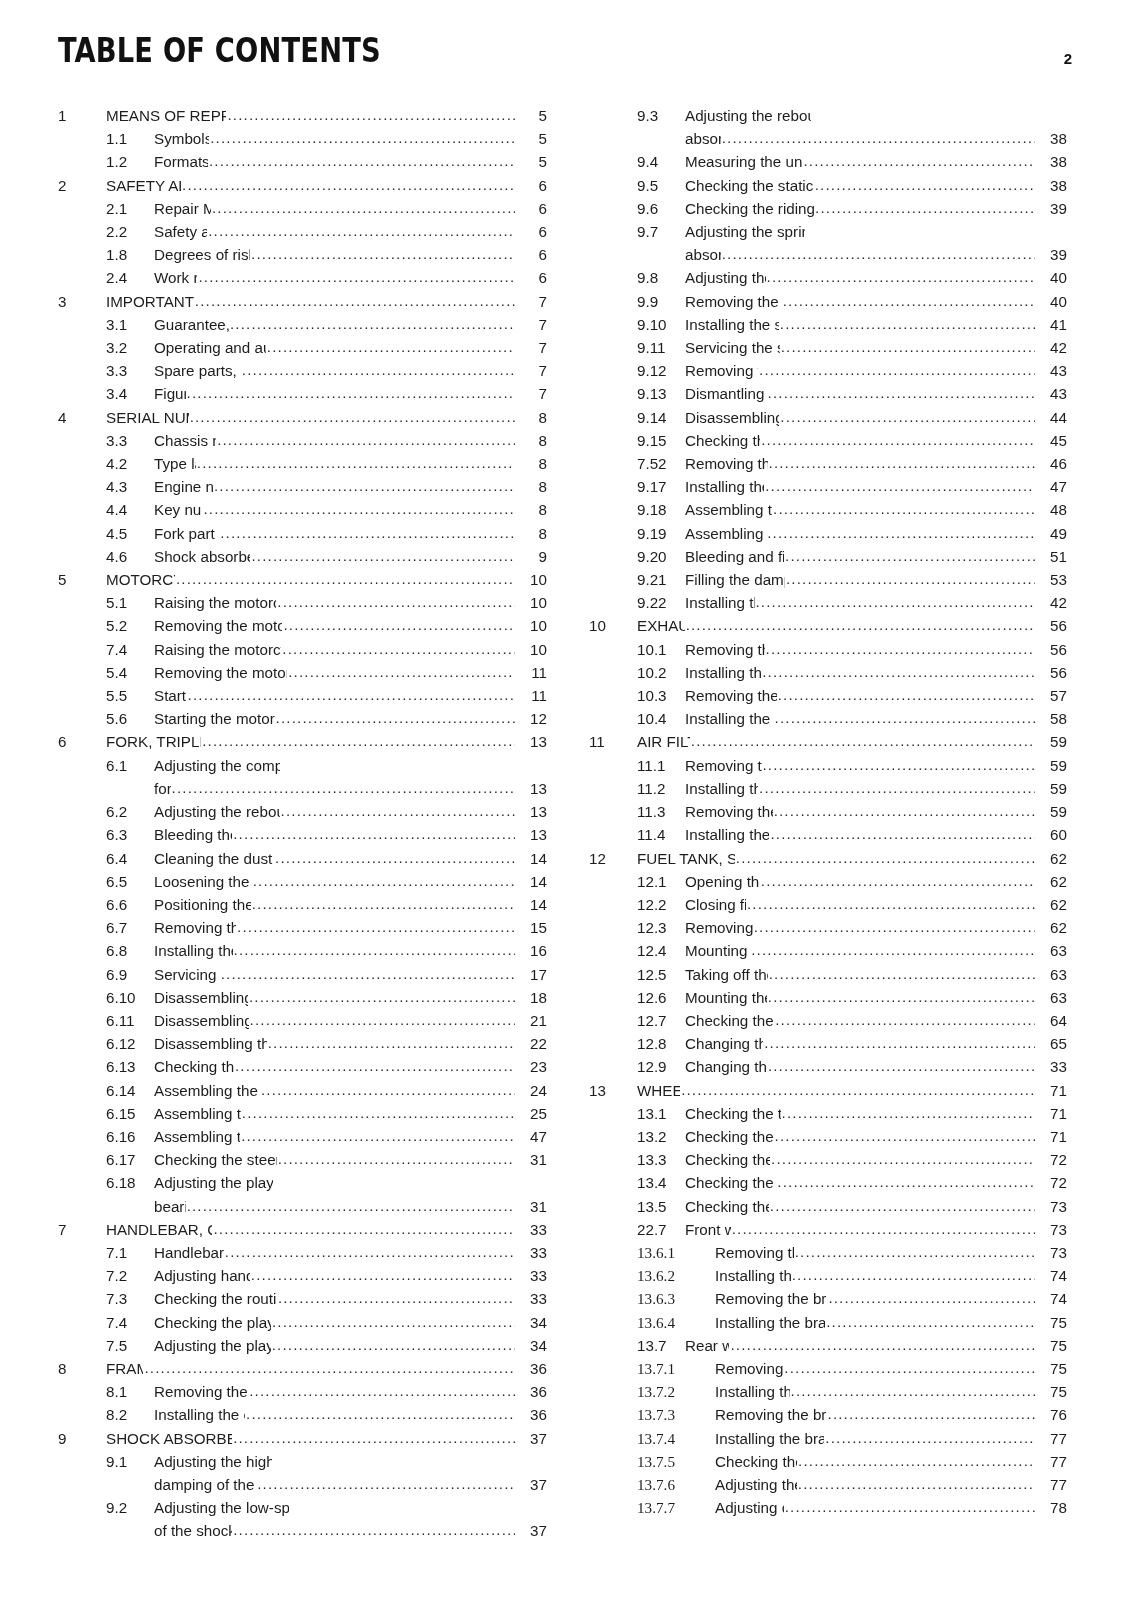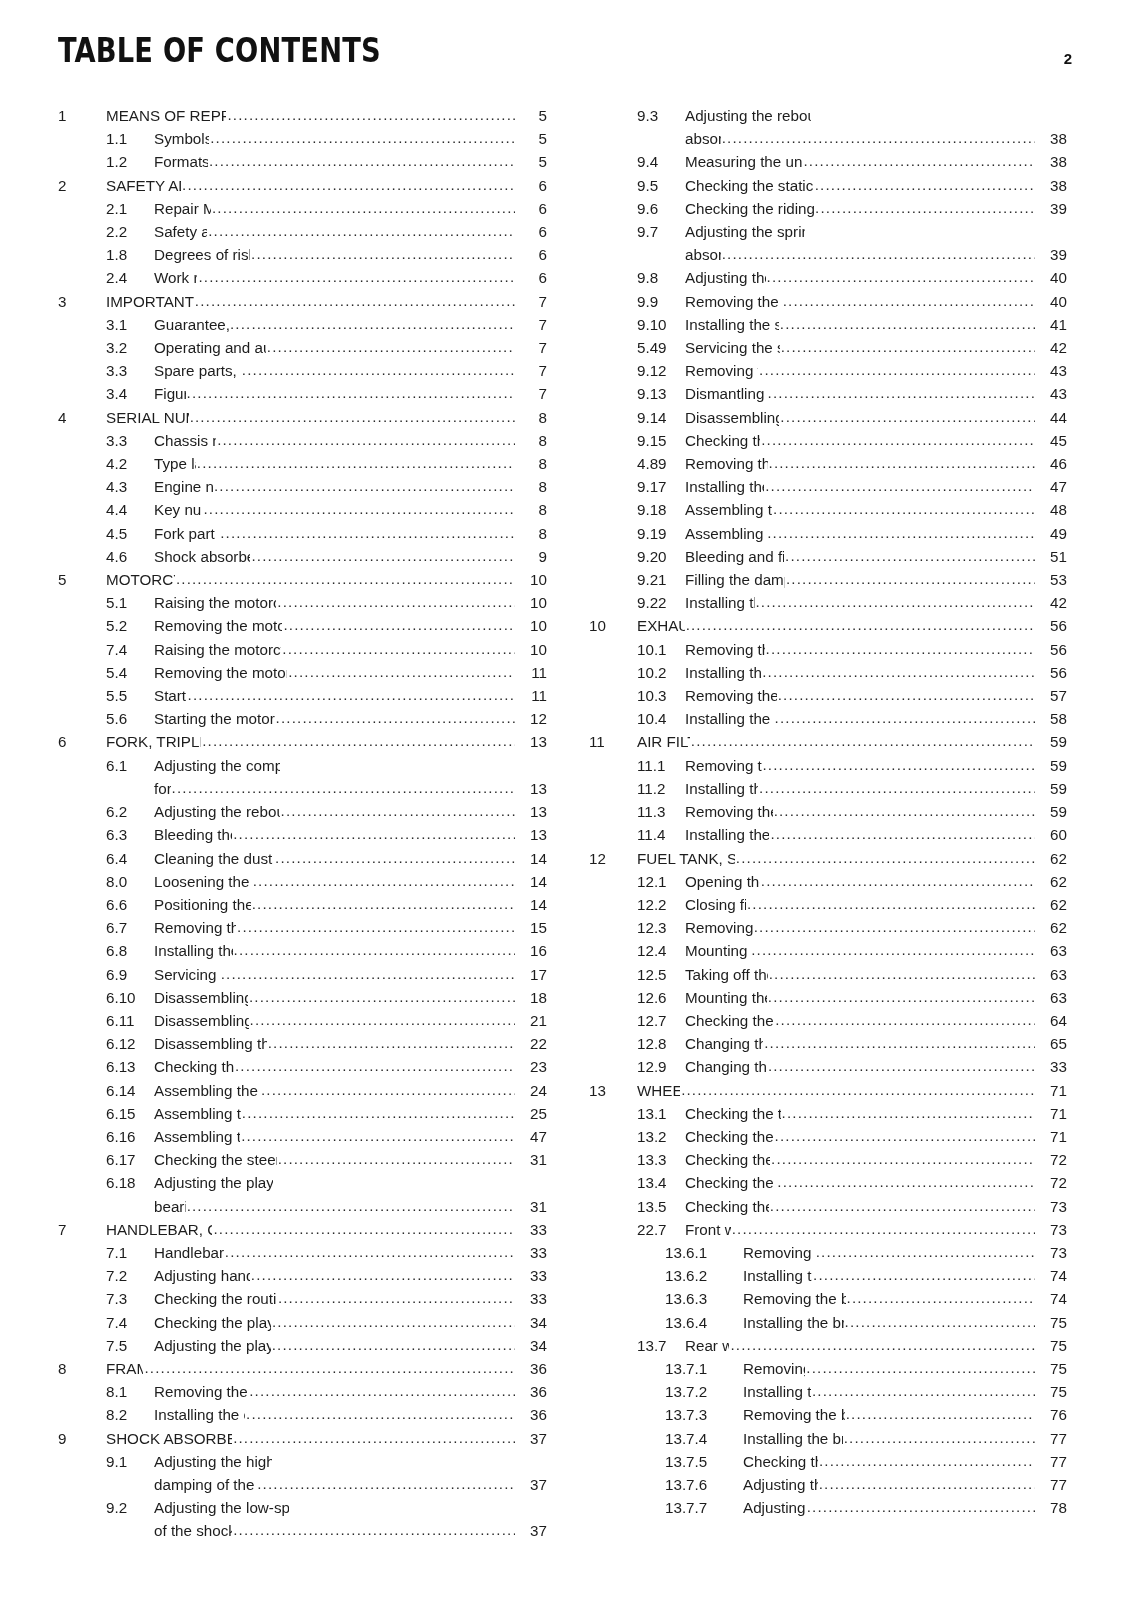--- a/index.html
+++ b/index.html
@@ -82,21 +82,21 @@
   .toc-row.lvl1 { }
   .num {
     flex: 0 0 auto;
     text-align: left;
   }
   
   .lvl1 > .num { width: 48px; }
   
   .lvl2 > .num { width: 48px; margin-left: 48px; }
   
-  .lvl3 > .num { width: 78px; margin-left: 76px; }
+  .lvl3 > .num { width: 78px; margin-left: 48px; font-family: Liberation Serif, serif; }
 
   .label {
     flex: 0 1 auto;
     overflow: hidden;
     text-overflow: clip;
   }
   .dots {
     flex: 1 1 auto;
     overflow: hidden;
     white-space: nowrap;
@@ -324,21 +324,21 @@
           <span class="dots">..................................................................................................</span>
           <span class="pg">13</span>
         </div>
         <div class="toc-row lvl2">
           <span class="num">6.4</span>
           <span class="label">Cleaning the dust boots of the fork legs</span>
           <span class="dots">..................................................................................................</span>
           <span class="pg">14</span>
         </div>
         <div class="toc-row lvl2">
-          <span class="num">8.0</span>
+          <span class="num">6.5</span>
           <span class="label">Loosening the fork protection</span>
           <span class="dots">..................................................................................................</span>
           <span class="pg">14</span>
         </div>
         <div class="toc-row lvl2">
           <span class="num">6.6</span>
           <span class="label">Positioning the fork protector</span>
           <span class="dots">..................................................................................................</span>
           <span class="pg">14</span>
         </div>
@@ -560,21 +560,21 @@
           <span class="dots">..................................................................................................</span>
           <span class="pg">40</span>
         </div>
         <div class="toc-row lvl2">
           <span class="num">9.10</span>
           <span class="label">Installing the shock absorber</span>
           <span class="dots">..................................................................................................</span>
           <span class="pg">41</span>
         </div>
         <div class="toc-row lvl2">
-          <span class="num">5.49</span>
+          <span class="num">9.11</span>
           <span class="label">Servicing the shock absorber</span>
           <span class="dots">..................................................................................................</span>
           <span class="pg">42</span>
         </div>
         <div class="toc-row lvl2">
           <span class="num">9.12</span>
           <span class="label">Removing the spring</span>
           <span class="dots">..................................................................................................</span>
           <span class="pg">43</span>
         </div>
@@ -590,21 +590,21 @@
           <span class="dots">..................................................................................................</span>
           <span class="pg">44</span>
         </div>
         <div class="toc-row lvl2">
           <span class="num">9.15</span>
           <span class="label">Checking the damper</span>
           <span class="dots">..................................................................................................</span>
           <span class="pg">45</span>
         </div>
         <div class="toc-row lvl2">
-          <span class="num">4.89</span>
+          <span class="num">7.52</span>
           <span class="label">Removing the heim joint</span>
           <span class="dots">..................................................................................................</span>
           <span class="pg">46</span>
         </div>
         <div class="toc-row lvl2">
           <span class="num">9.17</span>
           <span class="label">Installing the heim joint</span>
           <span class="dots">..................................................................................................</span>
           <span class="pg">47</span>
         </div>

